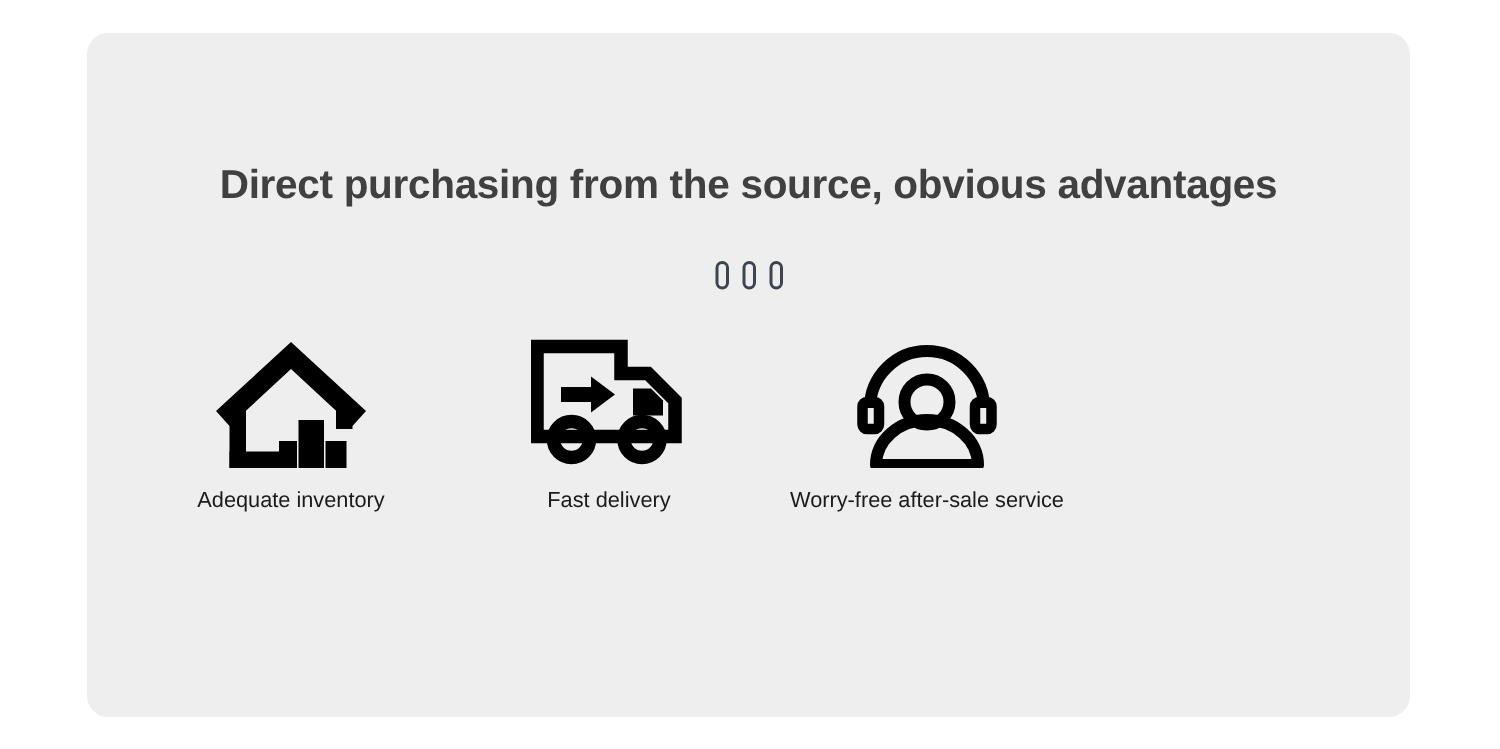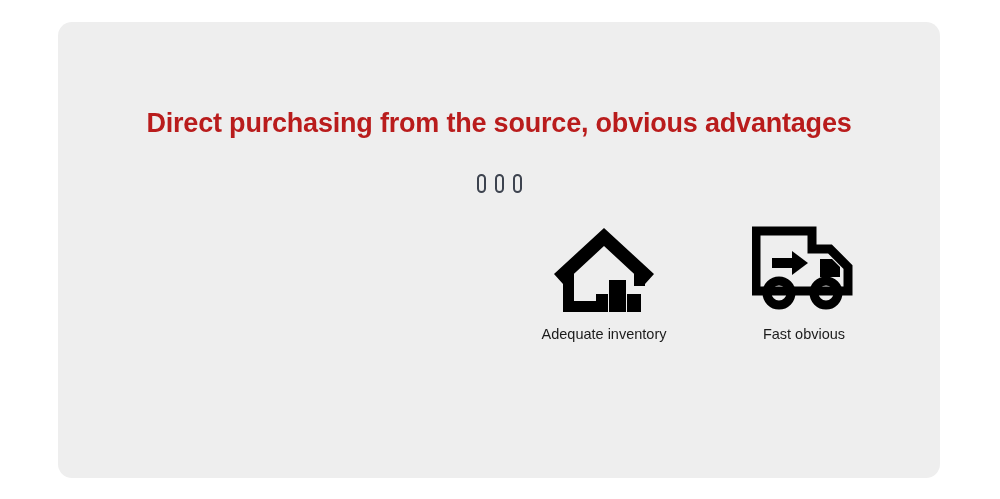--- a/index.html
+++ b/index.html
@@ -34,21 +34,21 @@
 
   .banner-title {
     position: absolute;
     left: 0;
     right: 0;
     top: 86px;
     text-align: center;
     font-size: 27px;
     font-weight: bold;
     letter-spacing: -0.2px;
-    color: #b91c1c;
+    color: #404040;
     white-space: nowrap;
   }
 
   .divider-dots {
     position: absolute;
     left: 0;
     right: 0;
     top: 152px;
     display: flex;
     justify-content: center;
@@ -63,23 +63,24 @@
     box-sizing: border-box;
     background: transparent;
   }
 
   .features-row {
     position: absolute;
     left: 0;
     right: 0;
     top: 198px;
     display: flex;
-    justify-content: flex-end;
+    justify-content: flex-start;
     padding: 0 36px;
     box-sizing: border-box;
+    gap: 12px;
   }
 
   .feature-item {
     width: 200px;
     display: flex;
     flex-direction: column;
     align-items: center;
   }
 
   .feature-icon {
@@ -146,19 +147,36 @@
             <path d="M68 34 H80 L88 42 V52 H68 Z" fill="#000000"></path>
 
             <rect x="20" y="33" width="22" height="10" fill="#000000"></rect>
 
             <path d="M40 26 L56 38 L40 50 Z" fill="#000000"></path>
 
             <circle cx="27" cy="68" r="12" fill="none" stroke="#000000" stroke-width="9"></circle>
             <circle cx="74" cy="68" r="12" fill="none" stroke="#000000" stroke-width="9"></circle>
           </svg>
         </div>
-        <div class="feature-label">Fast obvious</div>
+        <div class="feature-label">Fast delivery</div>
       </div>
 
+      <div class="feature-item">
+        <div class="feature-icon">
+          <svg width="100" height="88" viewBox="0 0 100 88" aria-hidden="true">
+
+            <path d="M12 48 A38 38 0 0 1 88 48" fill="none" stroke="#000000" stroke-width="8" stroke-linecap="butt"></path>
+
+            <rect x="7" y="44" width="11" height="18" rx="3" fill="none" stroke="#000000" stroke-width="7"></rect>
+
+            <rect x="82" y="44" width="11" height="18" rx="3" fill="none" stroke="#000000" stroke-width="7"></rect>
+
+            <circle cx="50" cy="44" r="15" fill="none" stroke="#000000" stroke-width="8"></circle>
+
+            <path d="M16 86 A34 30 0 0 1 84 86 Z" fill="none" stroke="#000000" stroke-width="8" stroke-linejoin="round"></path>
+          </svg>
+        </div>
+        <div class="feature-label">Worry-free after-sale service</div>
+      </div>
 
     </div>
   </div>
 </div>
 
 </body></html>

